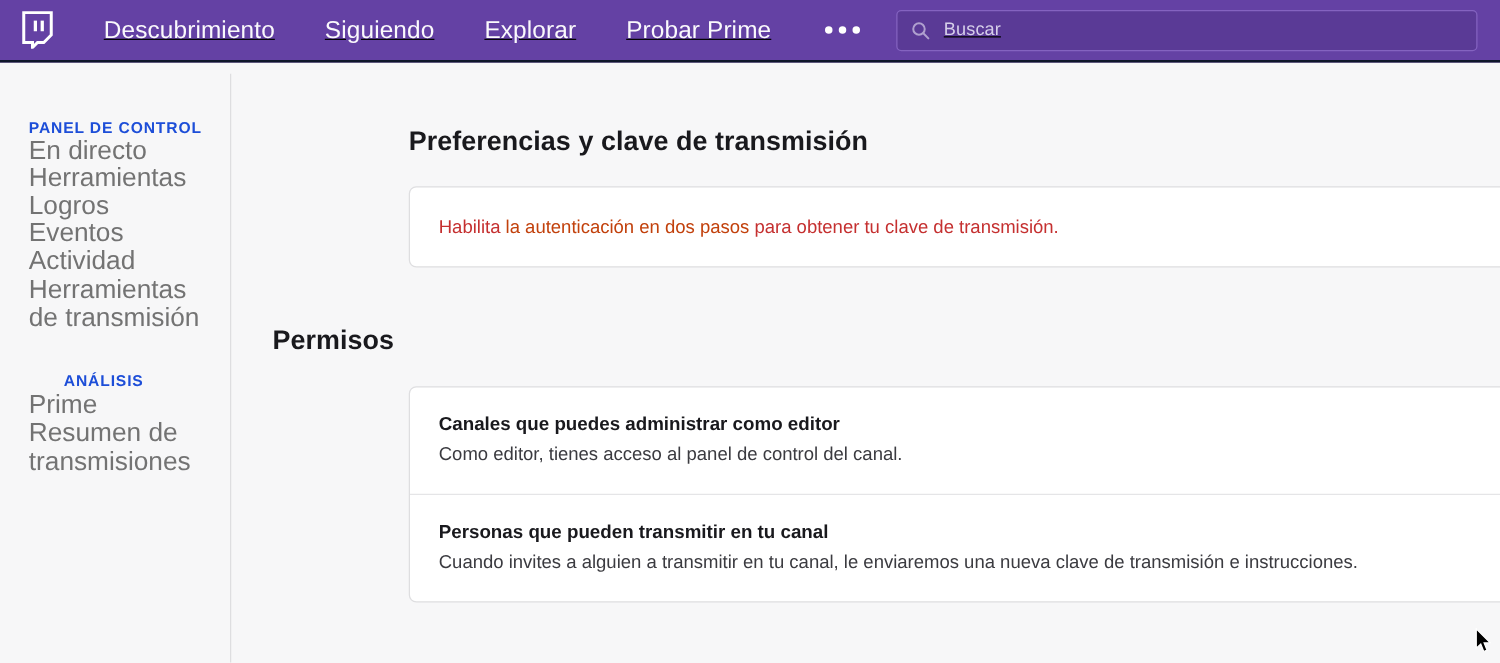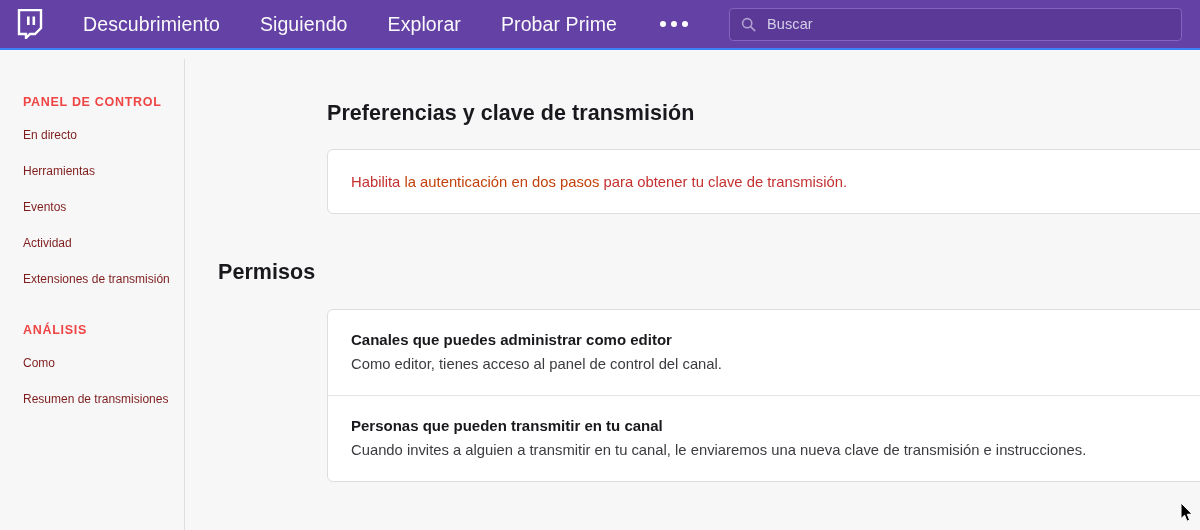--- a/index.html
+++ b/index.html
@@ -19,21 +19,22 @@
   .topnav {
     position: absolute;
     top: 0; left: 0;
     width: 1200px;
     height: 50px;
     background: #6441a4;
     display: flex;
     align-items: center;
     box-sizing: border-box;
     padding: 0 18px 0 13px;
-    border-bottom: 2px solid #3b82f6;
+    border-bottom: 2px solid #0f172a;
+    text-decoration: underline;
   }
   .logo-wrap {
     width: 34px;
     height: 34px;
     display: flex;
     align-items: center;
     justify-content: center;
     flex: none;
     margin-right: 16px;
   }
@@ -60,21 +61,21 @@
   }
   .nav-more .dot {
     width: 6px;
     height: 6px;
     border-radius: 50%;
     background: #ffffff;
     margin: 0 2.5px;
     display: inline-block;
   }
   .search-wrap {
-    margin-left: 19px;
+    margin-left: 7px;
     flex: 1;
     display: flex;
     align-items: flex-end;
   }
   .search-box {
     width: 100%;
     height: 33px;
     background: #5a3a96;
     border: 1px solid #8463c0;
     border-radius: 4px;
@@ -105,37 +106,37 @@
     width: 185px;
     height: 471px;
     background: #f7f7f8;
     border-right: 1px solid #dedee0;
     box-sizing: border-box;
     padding: 0;
   }
   .side-heading {
     font-size: 12.5px;
     font-weight: bold;
-    color: #ef4444;
+    color: #1d4ed8;
     letter-spacing: 0.7px;
     padding-left: 23px;
     margin-top: 35px;
     margin-bottom: 0;
     line-height: 16px;
   }
   .side-heading.second {
     margin-top: 31px;
+    margin-left: 28px;
   }
   .side-item {
-    font-size: 12px;
-    color: #7f1d1d;
+    font-size: 21px;
+    color: #737373;
     padding-left: 23px;
     padding-right: 10px;
     line-height: 22px;
-    margin-top: 14px;
     cursor: pointer;
   }
   .side-item.two-line {
     line-height: 23px;
   }
   .side-item:first-of-type {
     margin-top: 16px;
   }
 
   
@@ -255,26 +256,27 @@
       <span class="search-placeholder">Buscar</span>
     </div>
   </div>
 </div>
 
 <div class="sidebar">
 
   <div class="side-heading">PANEL DE CONTROL</div>
   <div class="side-item">En directo</div>
   <div class="side-item">Herramientas</div>
+  <div class="side-item">Logros</div>
   <div class="side-item">Eventos</div>
   <div class="side-item">Actividad</div>
-  <div class="side-item two-line">Extensiones de transmisión</div>
+  <div class="side-item two-line">Herramientas de transmisión</div>
 
   <div class="side-heading second">ANÁLISIS</div>
-  <div class="side-item">Como</div>
+  <div class="side-item">Prime</div>
   <div class="side-item two-line">Resumen de transmisiones</div>
 </div>
 
 <div class="main">
 
   <h1 class="section-title">Preferencias y clave de transmisión</h1>
 
   <div class="card alert-card">
     <div class="alert-text">
       <span>Habilita </span><span class="link">la autenticación en dos pasos</span><span> para obtener tu clave de transmisión.</span>

